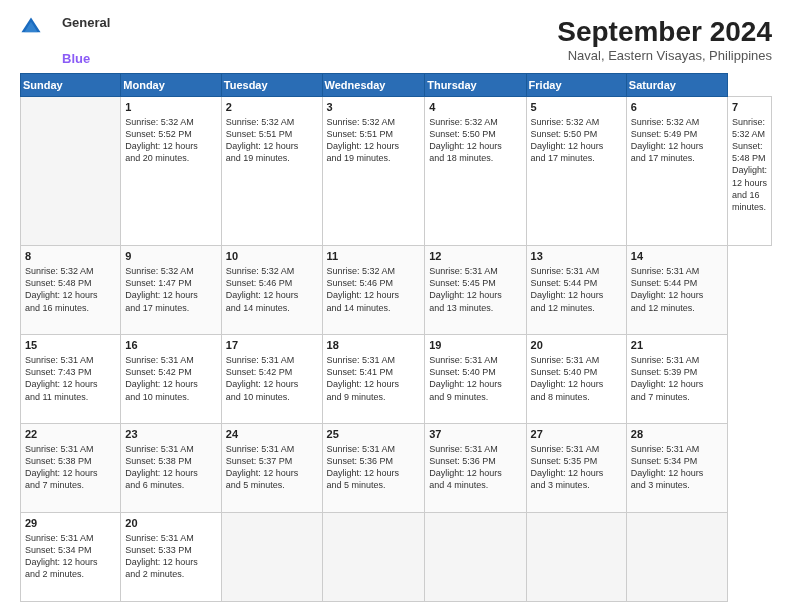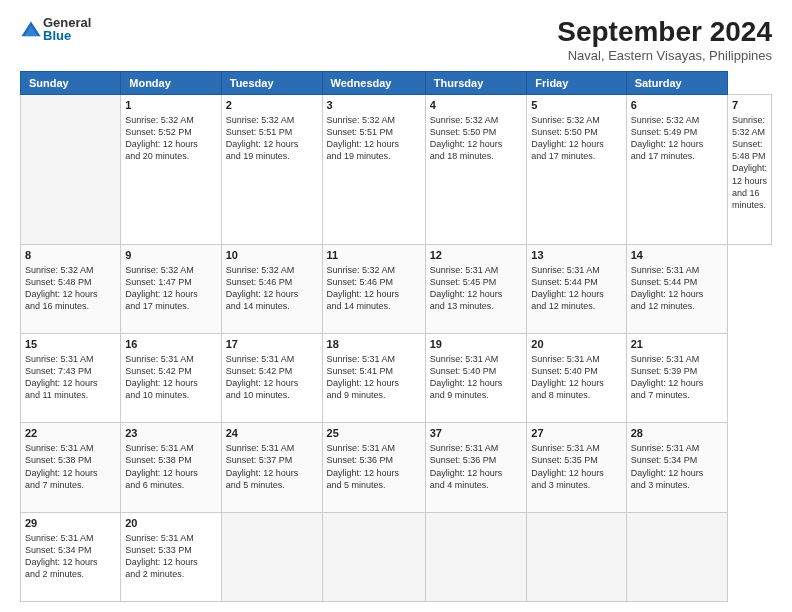--- a/index.html
+++ b/index.html
@@ -18,37 +18,38 @@
       flex-direction: column;
     }
     .header {
       display: flex;
       justify-content: space-between;
       align-items: flex-start;
       margin-bottom: 8px;
     }
     .logo {
       display: flex;
-      align-items: flex-end;
-      gap: 1px;
+      align-items: flex-start;
+      gap: 20px;
     }
     .logo-text {
       display: flex;
       flex-direction: column;
       line-height: 1;
     }
     .logo-general {
       font-size: 13px;
       font-weight: bold;
       color: #333;
     }
     .logo-blue {
       font-size: 13px;
       font-weight: bold;
-      color: #0369a1;
+      color: #8b5cf6;
+      margin-top: 23px;
     }
     .logo-icon {
       width: 22px;
       height: 22px;
     }
     .title-section {
       text-align: right;
     }
     .month-title {
       font-size: 28px;
@@ -63,21 +64,21 @@
     table {
       width: 100%;
       border-collapse: collapse;
       flex: 1;
     }
     th {
       background-color: #2a6db5;
       color: white;
       font-size: 11px;
       font-weight: bold;
-      padding: 5px 8px;
+      padding: 5px 2px;
       text-align: left;
       border: 1px solid #1a5a9a;
     }
     td {
       border: 1px solid #ccc;
       vertical-align: top;
       padding: 3px 4px;
       font-size: 9px;
       color: #333;
       line-height: 1.35;

